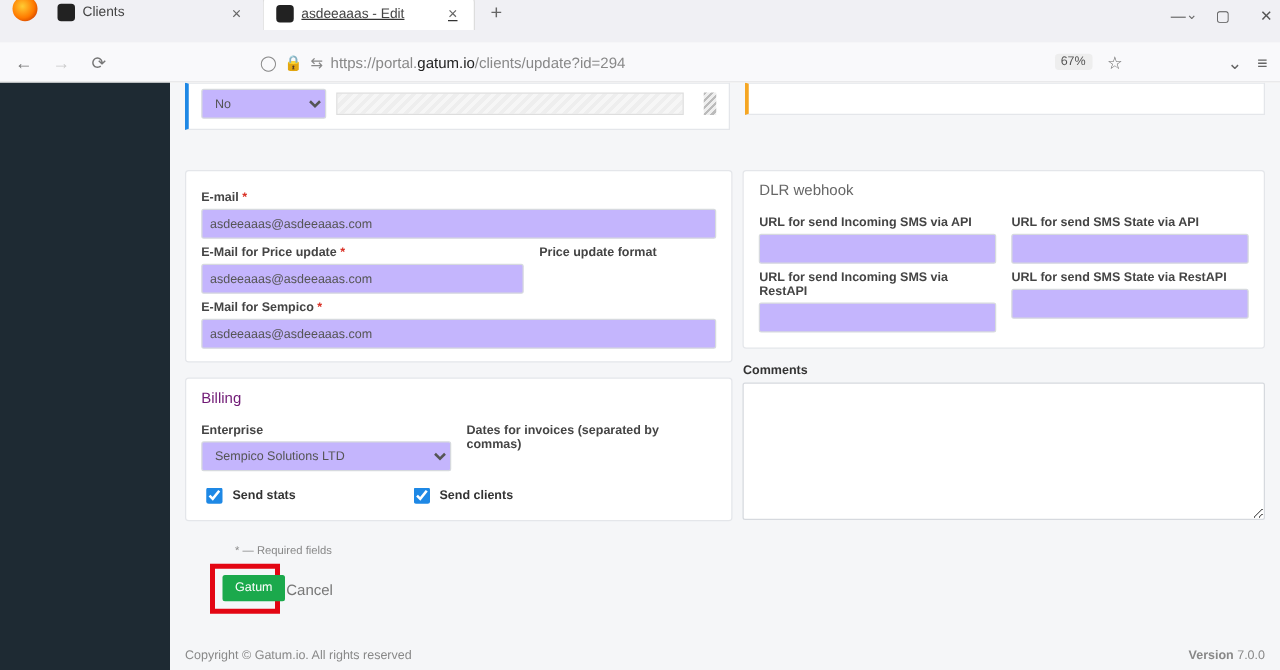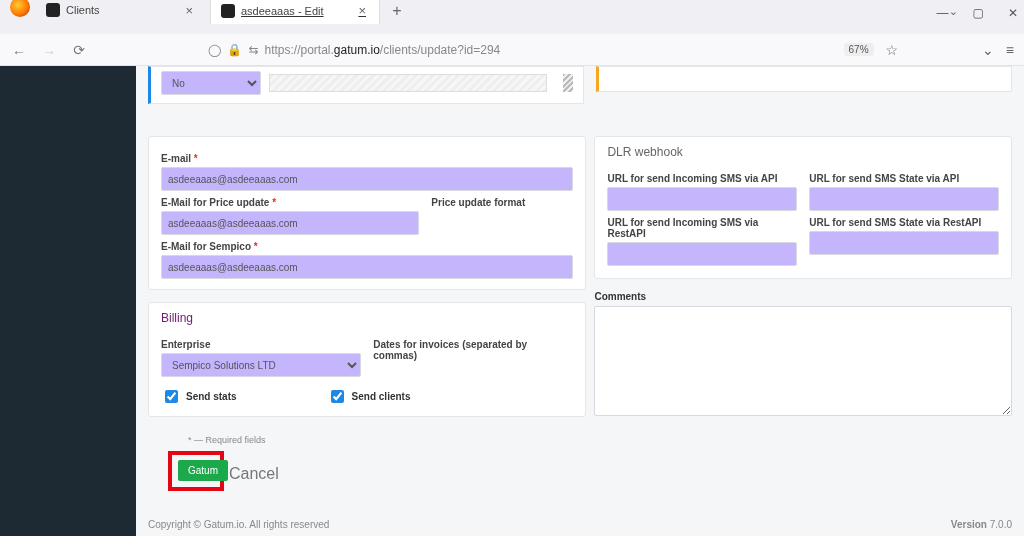--- a/index.html
+++ b/index.html
@@ -59,21 +59,21 @@
   .chk { display:flex; align-items:center; gap:5px; font-size:10px; font-weight:600; }
   .chk input { accent-color:#1e88e5; }
 
   .comments-lbl { font-size:10px; font-weight:600; margin-bottom:4px; }
   textarea.comments { width:100%; height:110px; border:1px solid #d6d9de; border-radius:2px; resize:both; }
 
   .req-note { font-size:9px; color:#888; margin:6px 0 6px 40px; }
   .actions-wrap { position:relative; height:48px; }
   .red-box { position:absolute; left:20px; top:0; width:56px; height:40px; border:4px solid #e30613; }
   .btn-save { position:absolute; left:30px; top:9px; background:#1ba94c; color:#fff; border:none; padding:5px 10px; font-size:10px; border-radius:2px; }
-  .btn-cancel { position:absolute; left:75px; top:9px; background:transparent; border:none; color:#777; font-size:16px; padding:5px 6px; }
+  .btn-cancel { position:absolute; left:75px; top:9px; background:transparent; border:none; color:#777; font-size:12px; padding:5px 6px; }
 
   .footer { position:absolute; left:0; right:0; bottom:0; padding:6px 12px; font-size:10px; color:#888; display:flex; justify-content:space-between; background:#f5f6f8; }
 
   .top-slice { display:flex; gap:12px; margin-bottom:12px; }
   .top-slice .left-card { flex:1.05; background:#fff; border:1px solid #e4e6ea; border-left:3px solid #1e88e5; padding:4px 10px 8px; display:flex; align-items:center; gap:8px; }
   .top-slice .right-card { flex:1; background:#fff; border:1px solid #e4e6ea; border-left:3px solid #f5a623; padding:4px 10px 8px; height:26px; }
   .hatch { flex:1; height:18px; background:repeating-linear-gradient(135deg,#eee,#eee 3px,#f6f6f6 3px,#f6f6f6 6px); border:1px solid #ddd; margin-right:8px; }
   .hatch-handle { width:10px; height:18px; background:repeating-linear-gradient(135deg,#bbb,#bbb 2px,#eee 2px,#eee 4px); }
 </style>
 </head>

